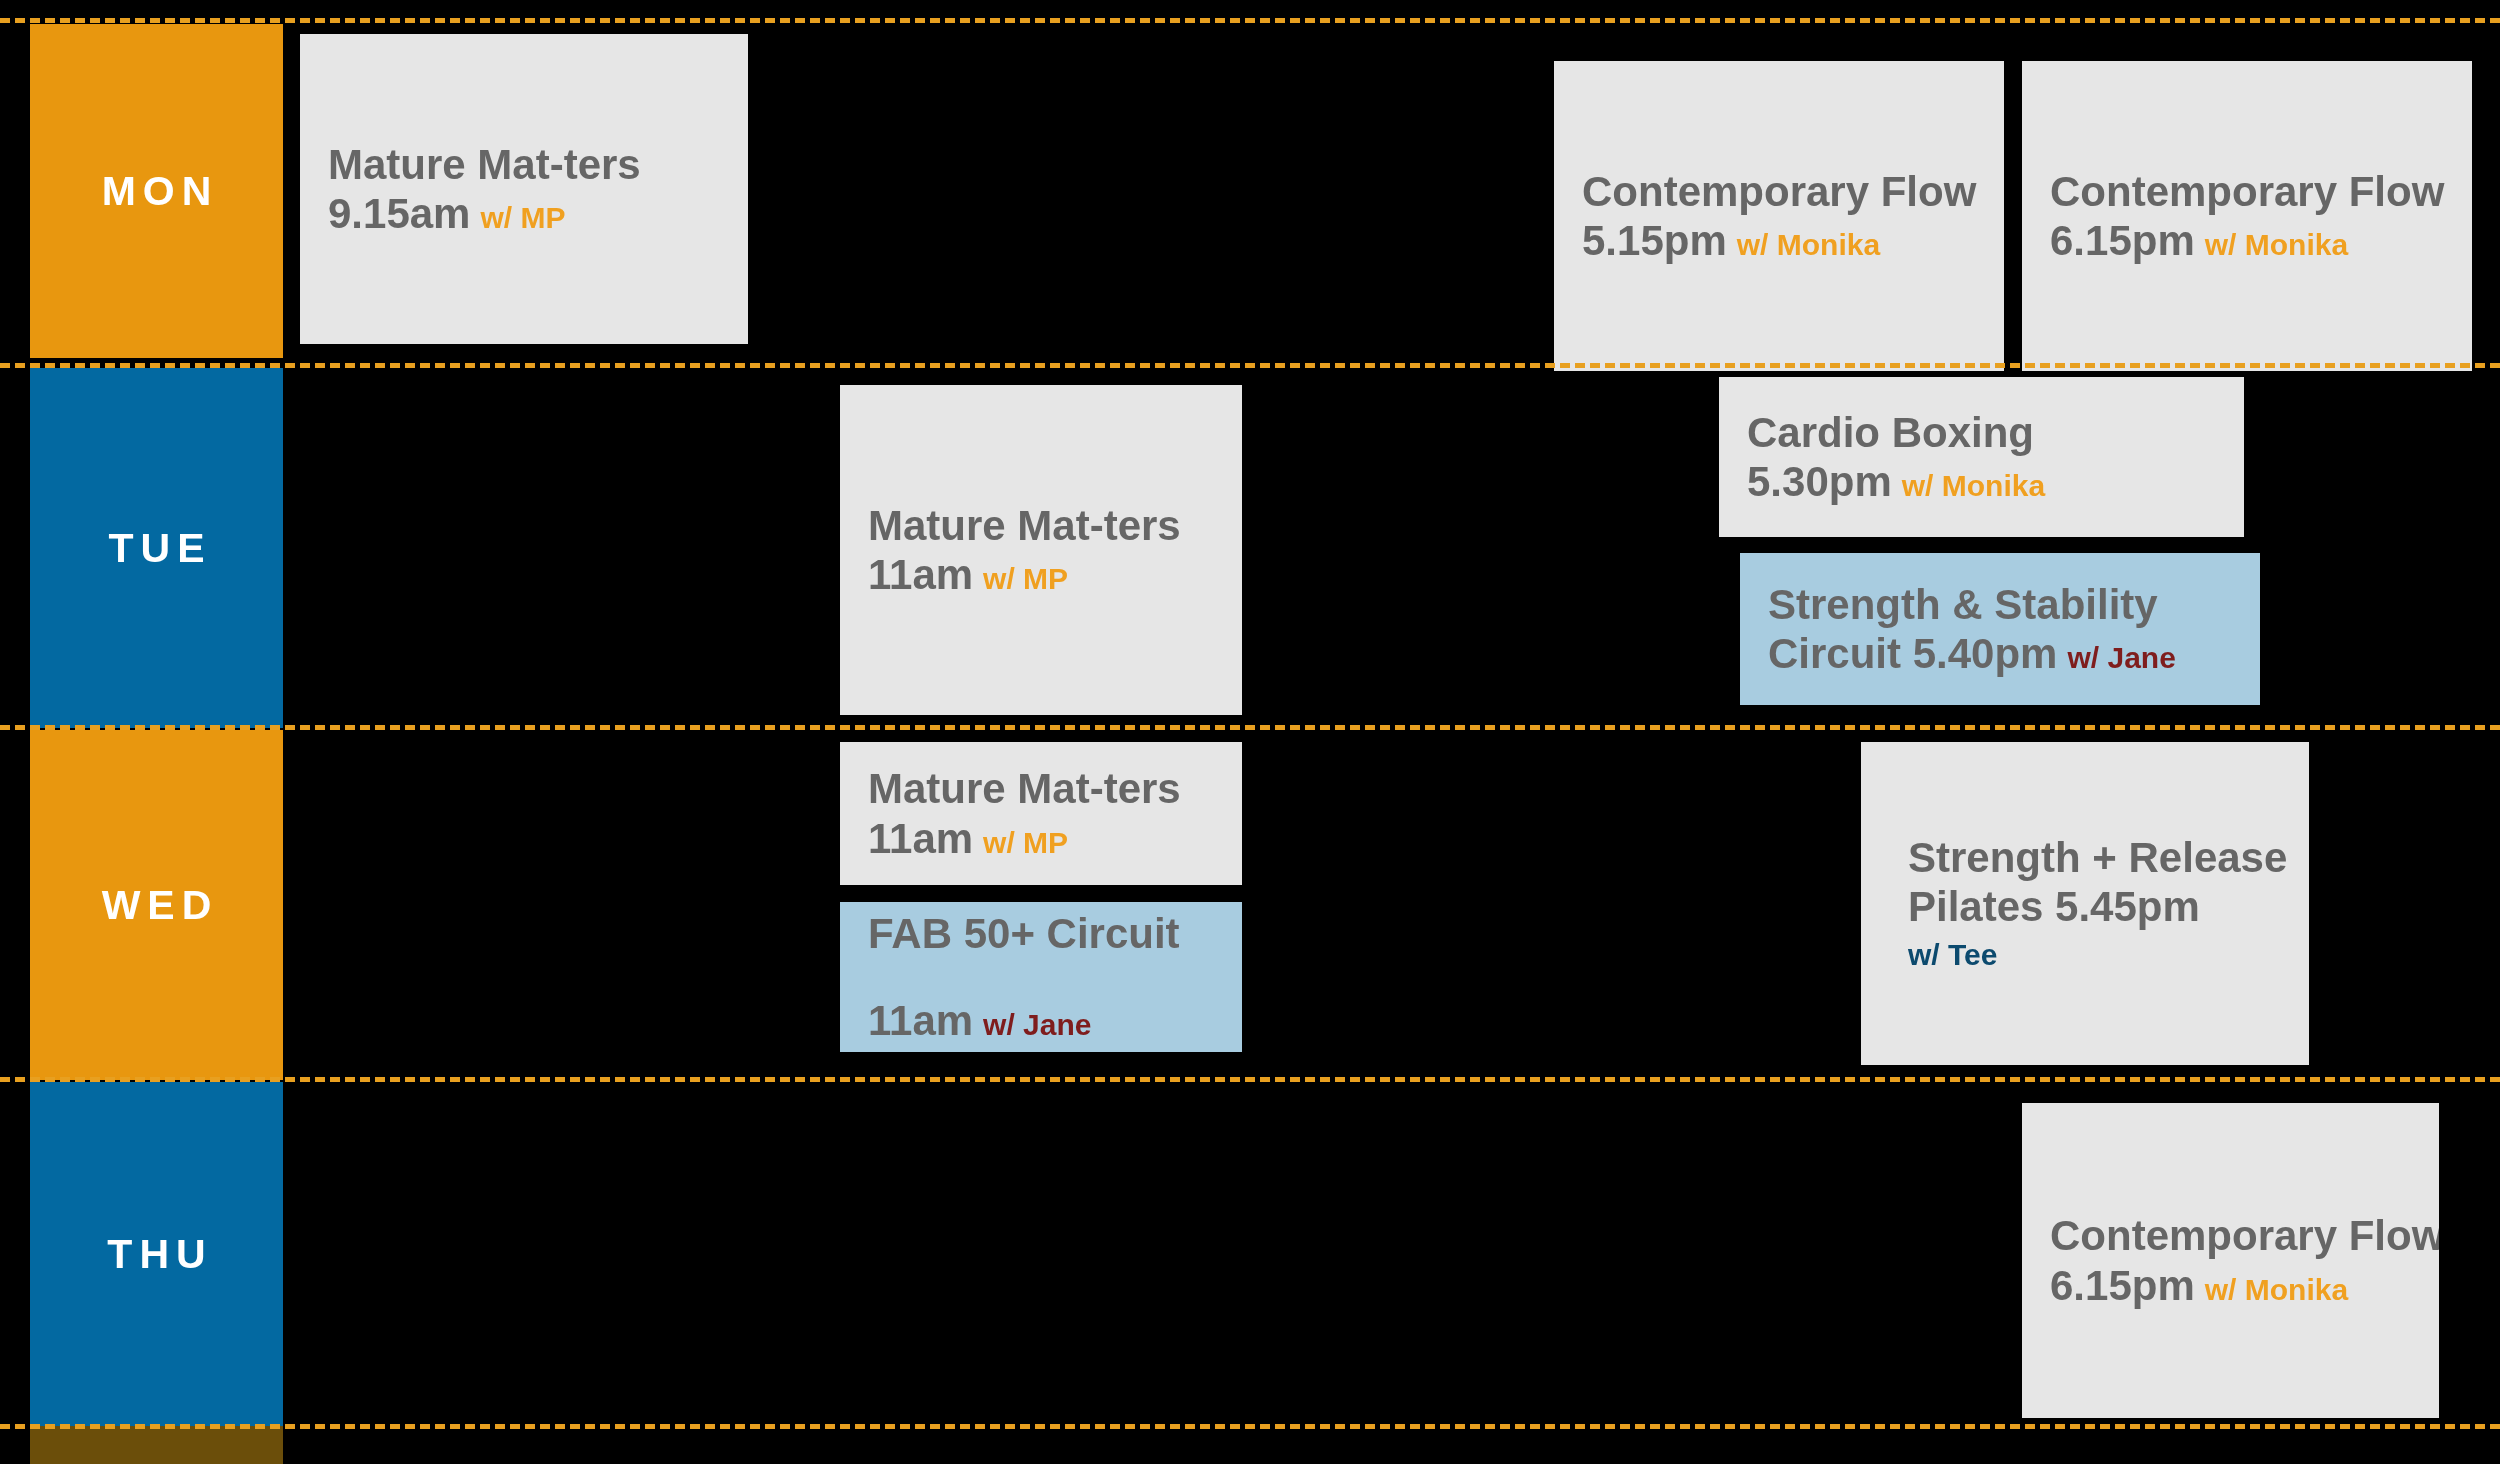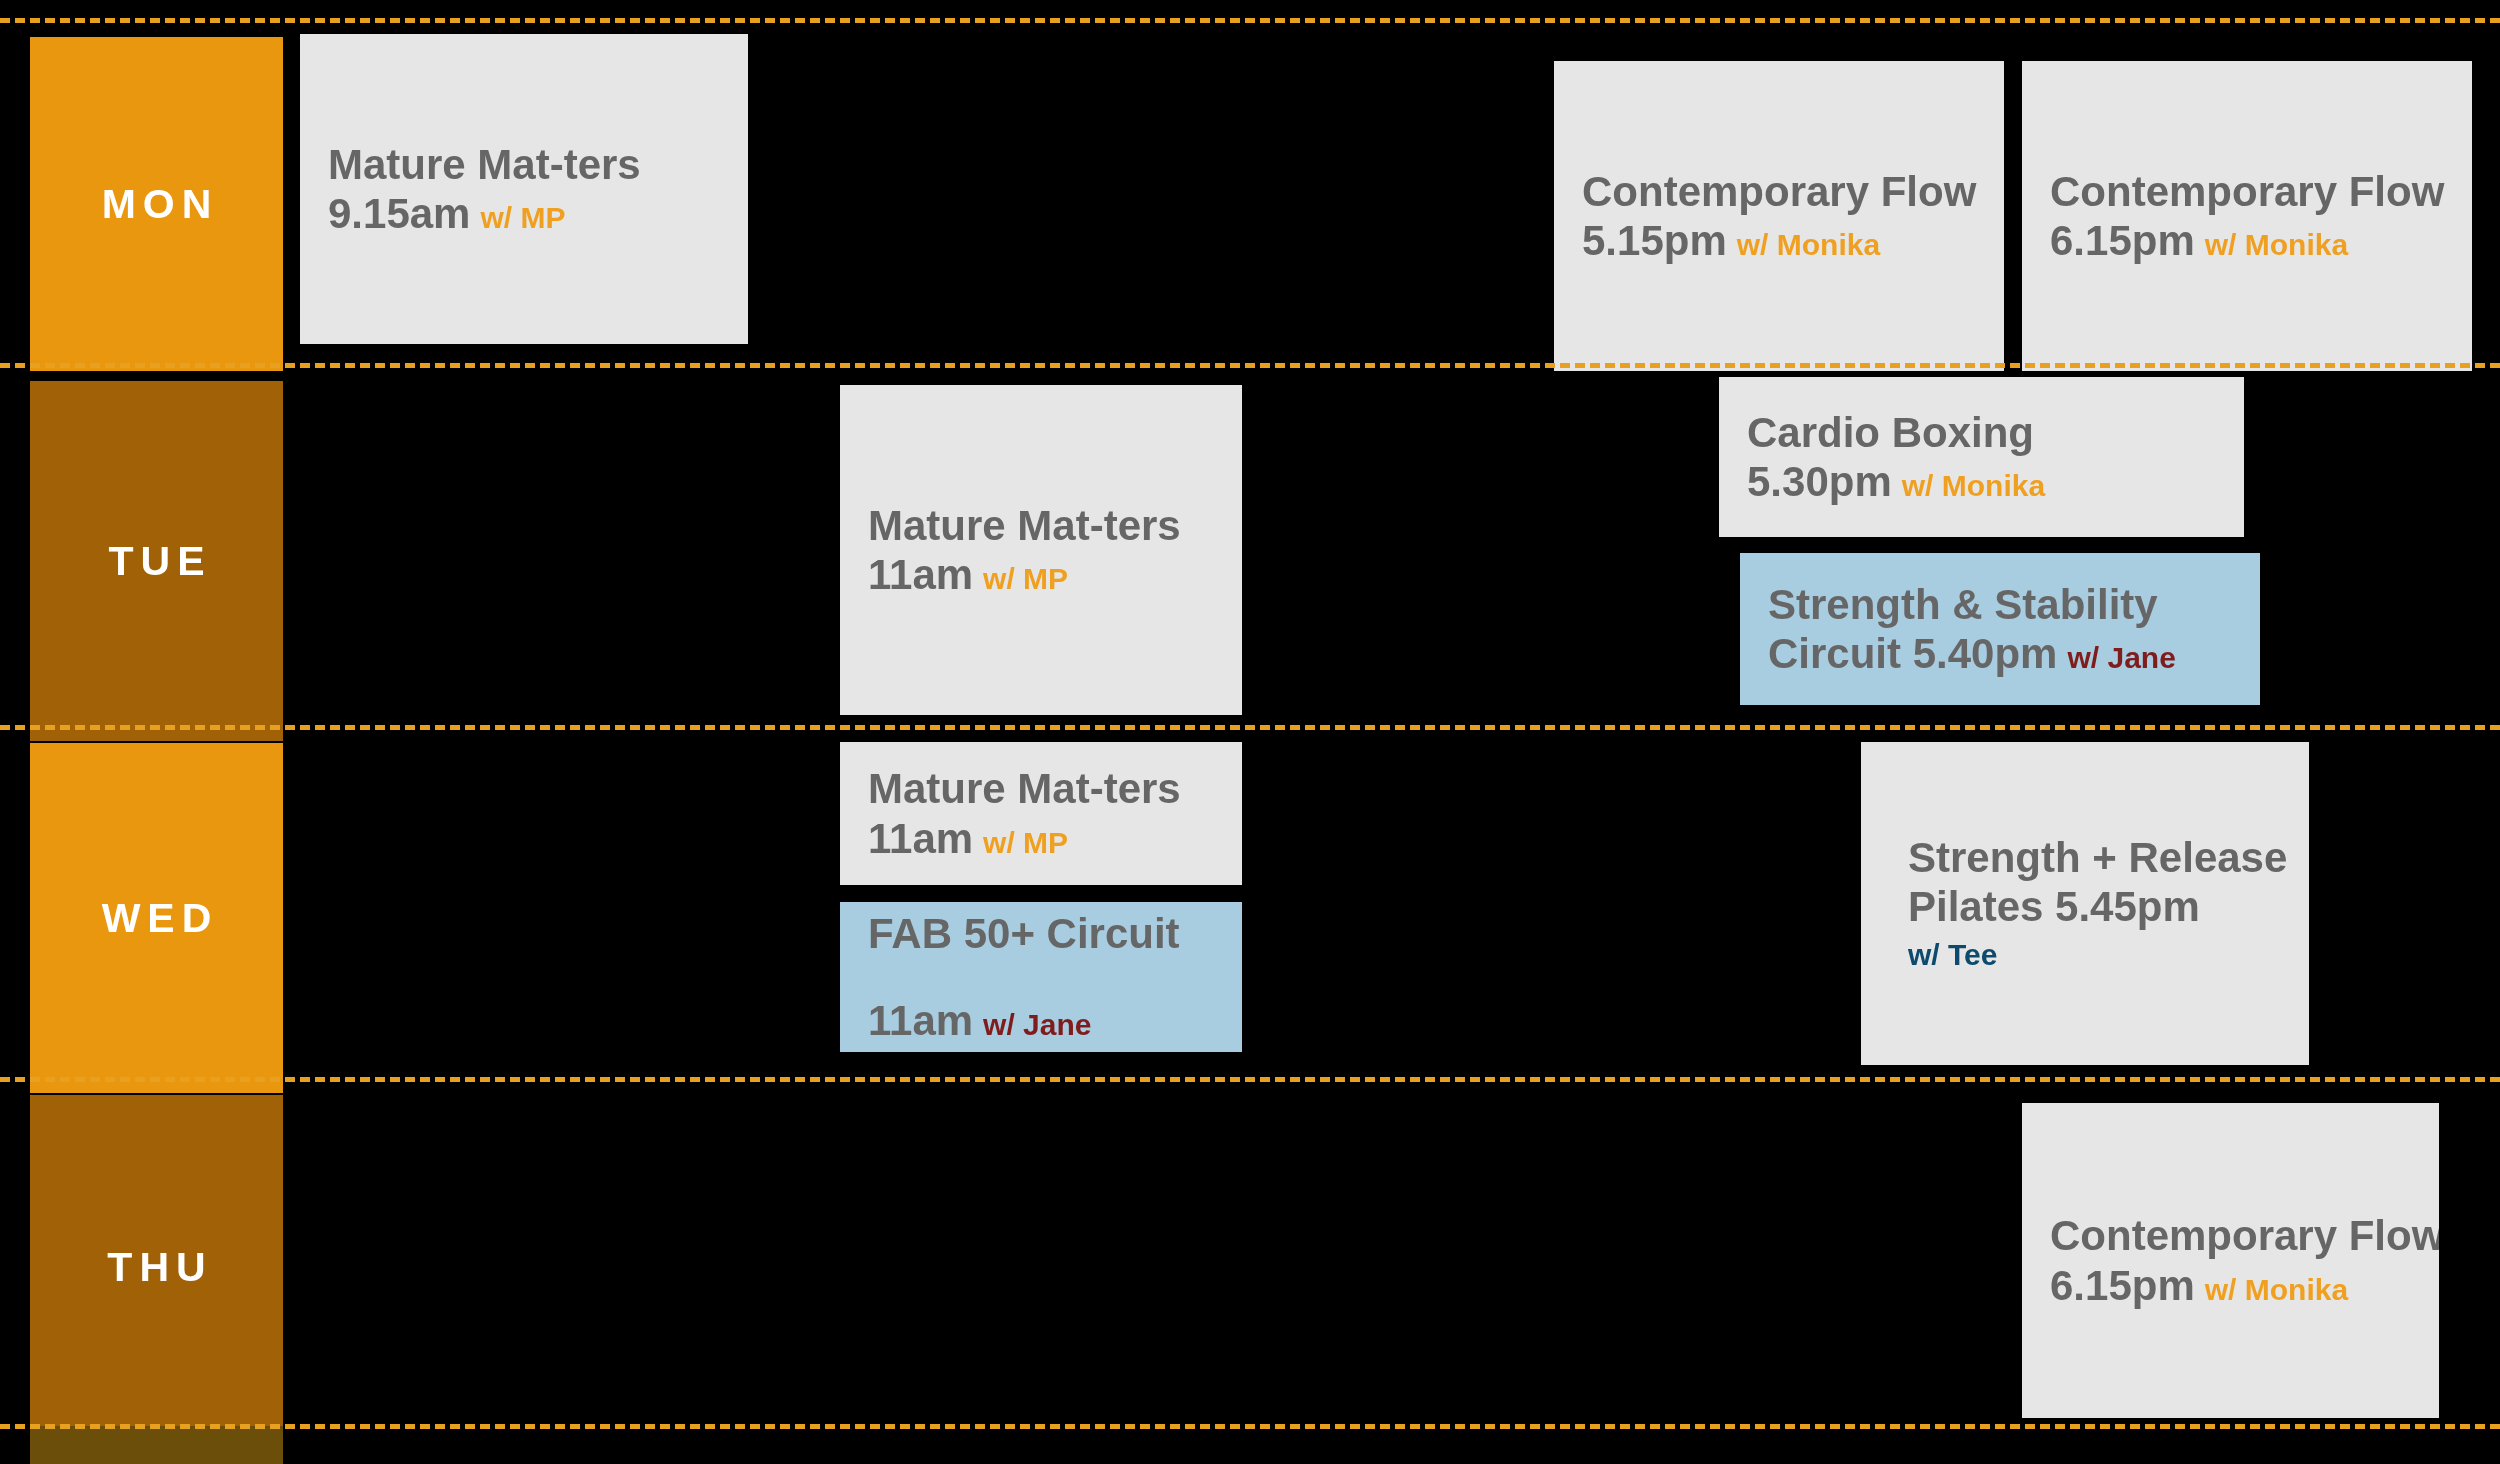--- a/index.html
+++ b/index.html
@@ -33,39 +33,39 @@
   
   .row {
     position: absolute;
     left: 0;
     width: 2500px;
   }
 
   .day-cell {
     position: absolute;
     left: 30px;
-    top: 16px;
+    top: 3px;
     width: 253px;
     height: 100%;
     display: flex;
     align-items: center;
     justify-content: center;
   }
 
   .day-label {
     color: #FFFFFF;
     font-size: 41px;
     font-weight: bold;
     letter-spacing: 7px;
     text-indent: 7px;
     font-family: "Liberation Sans", sans-serif;
   }
 
   .day-dark  { background: #E8970F; }
-  .day-light { background: #a16207; }
+  .day-light { background: #0369a1; }
 
   
   .card {
     position: absolute;
     background: #E6E6E6;
     display: flex;
     flex-direction: column;
     justify-content: center;
     padding: 0 28px;
     overflow: hidden;

